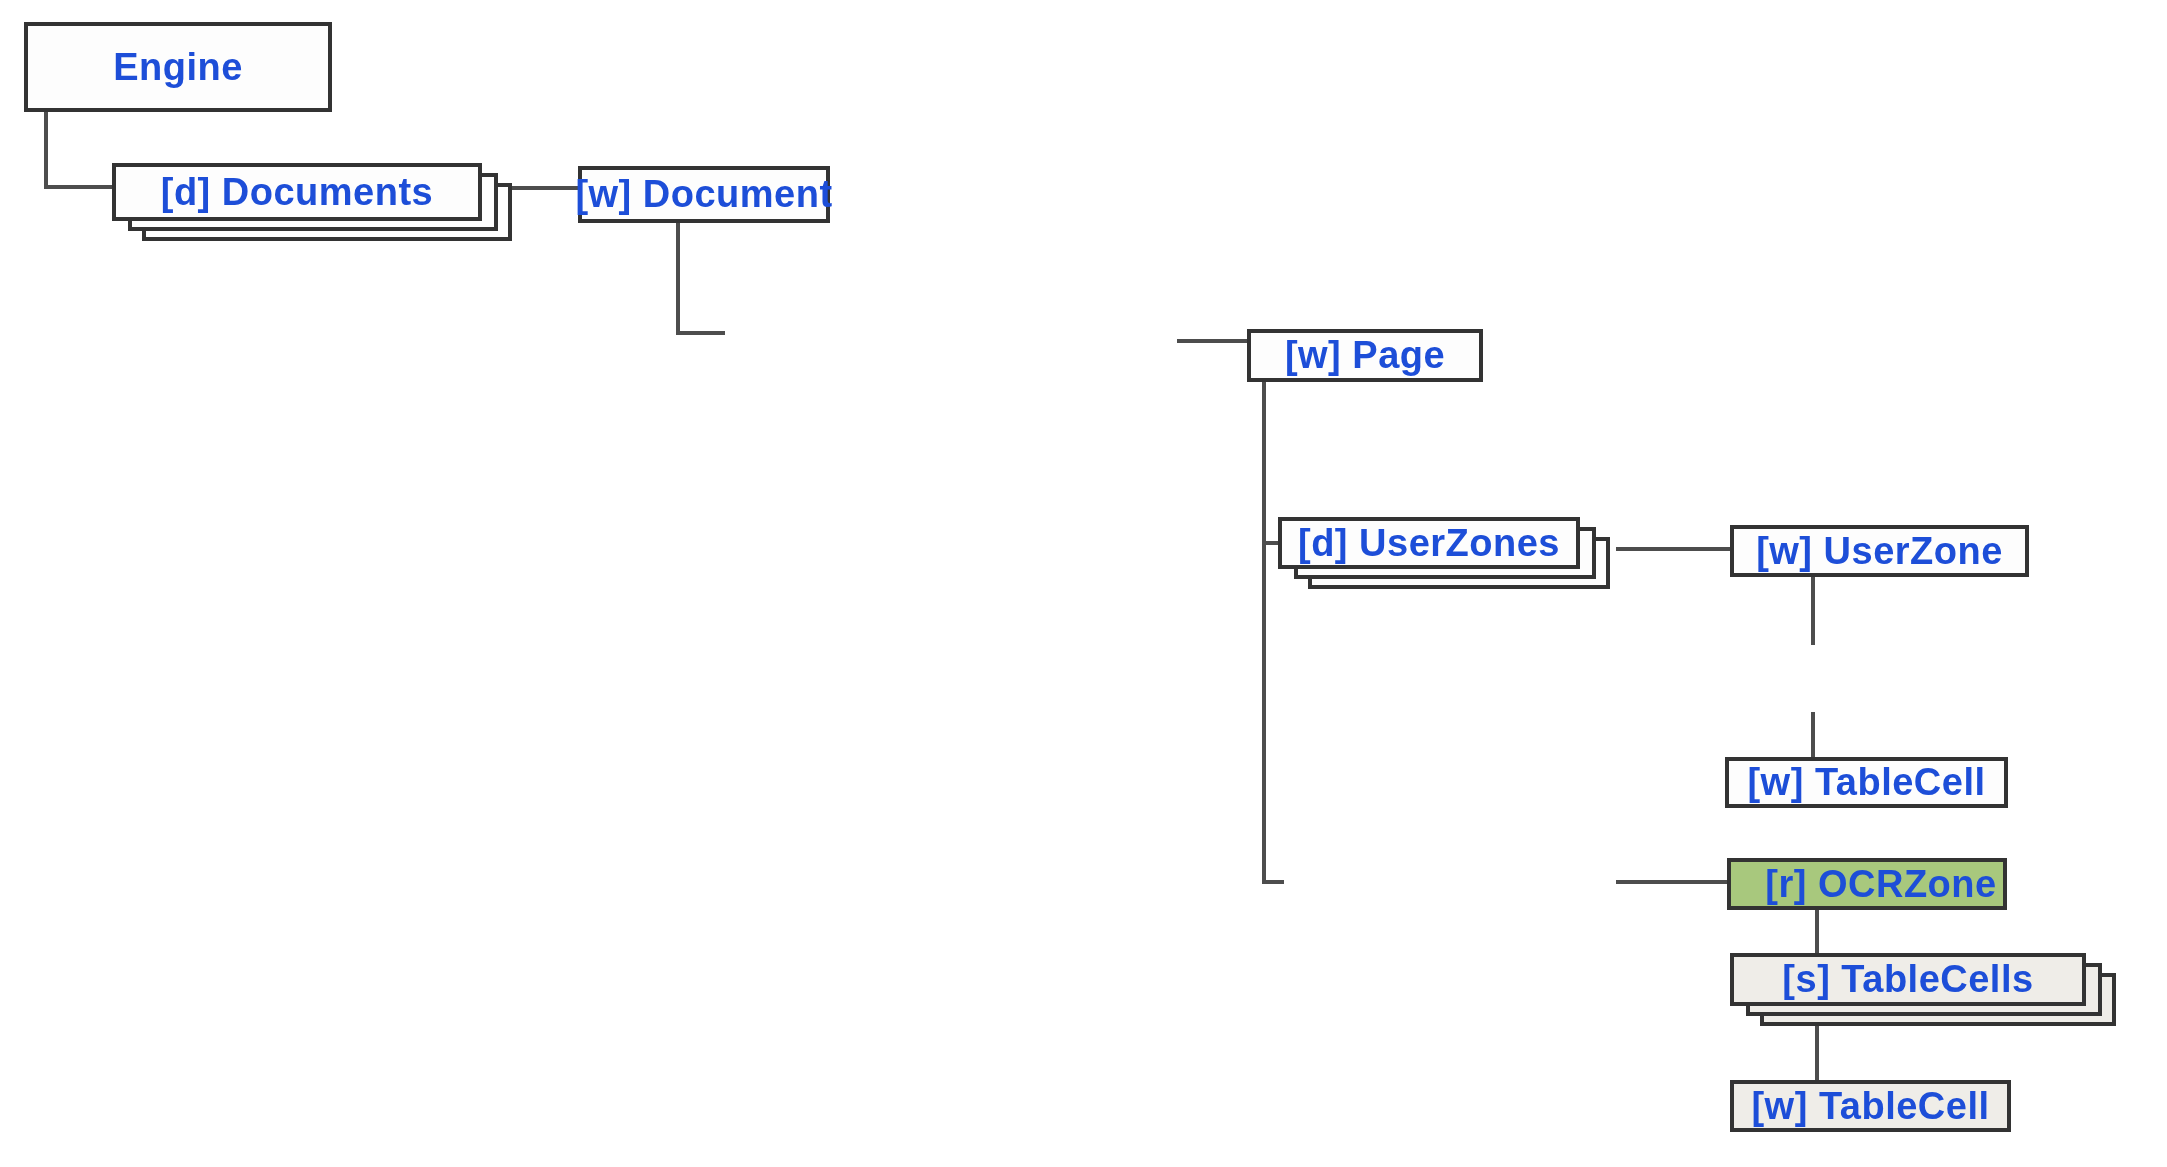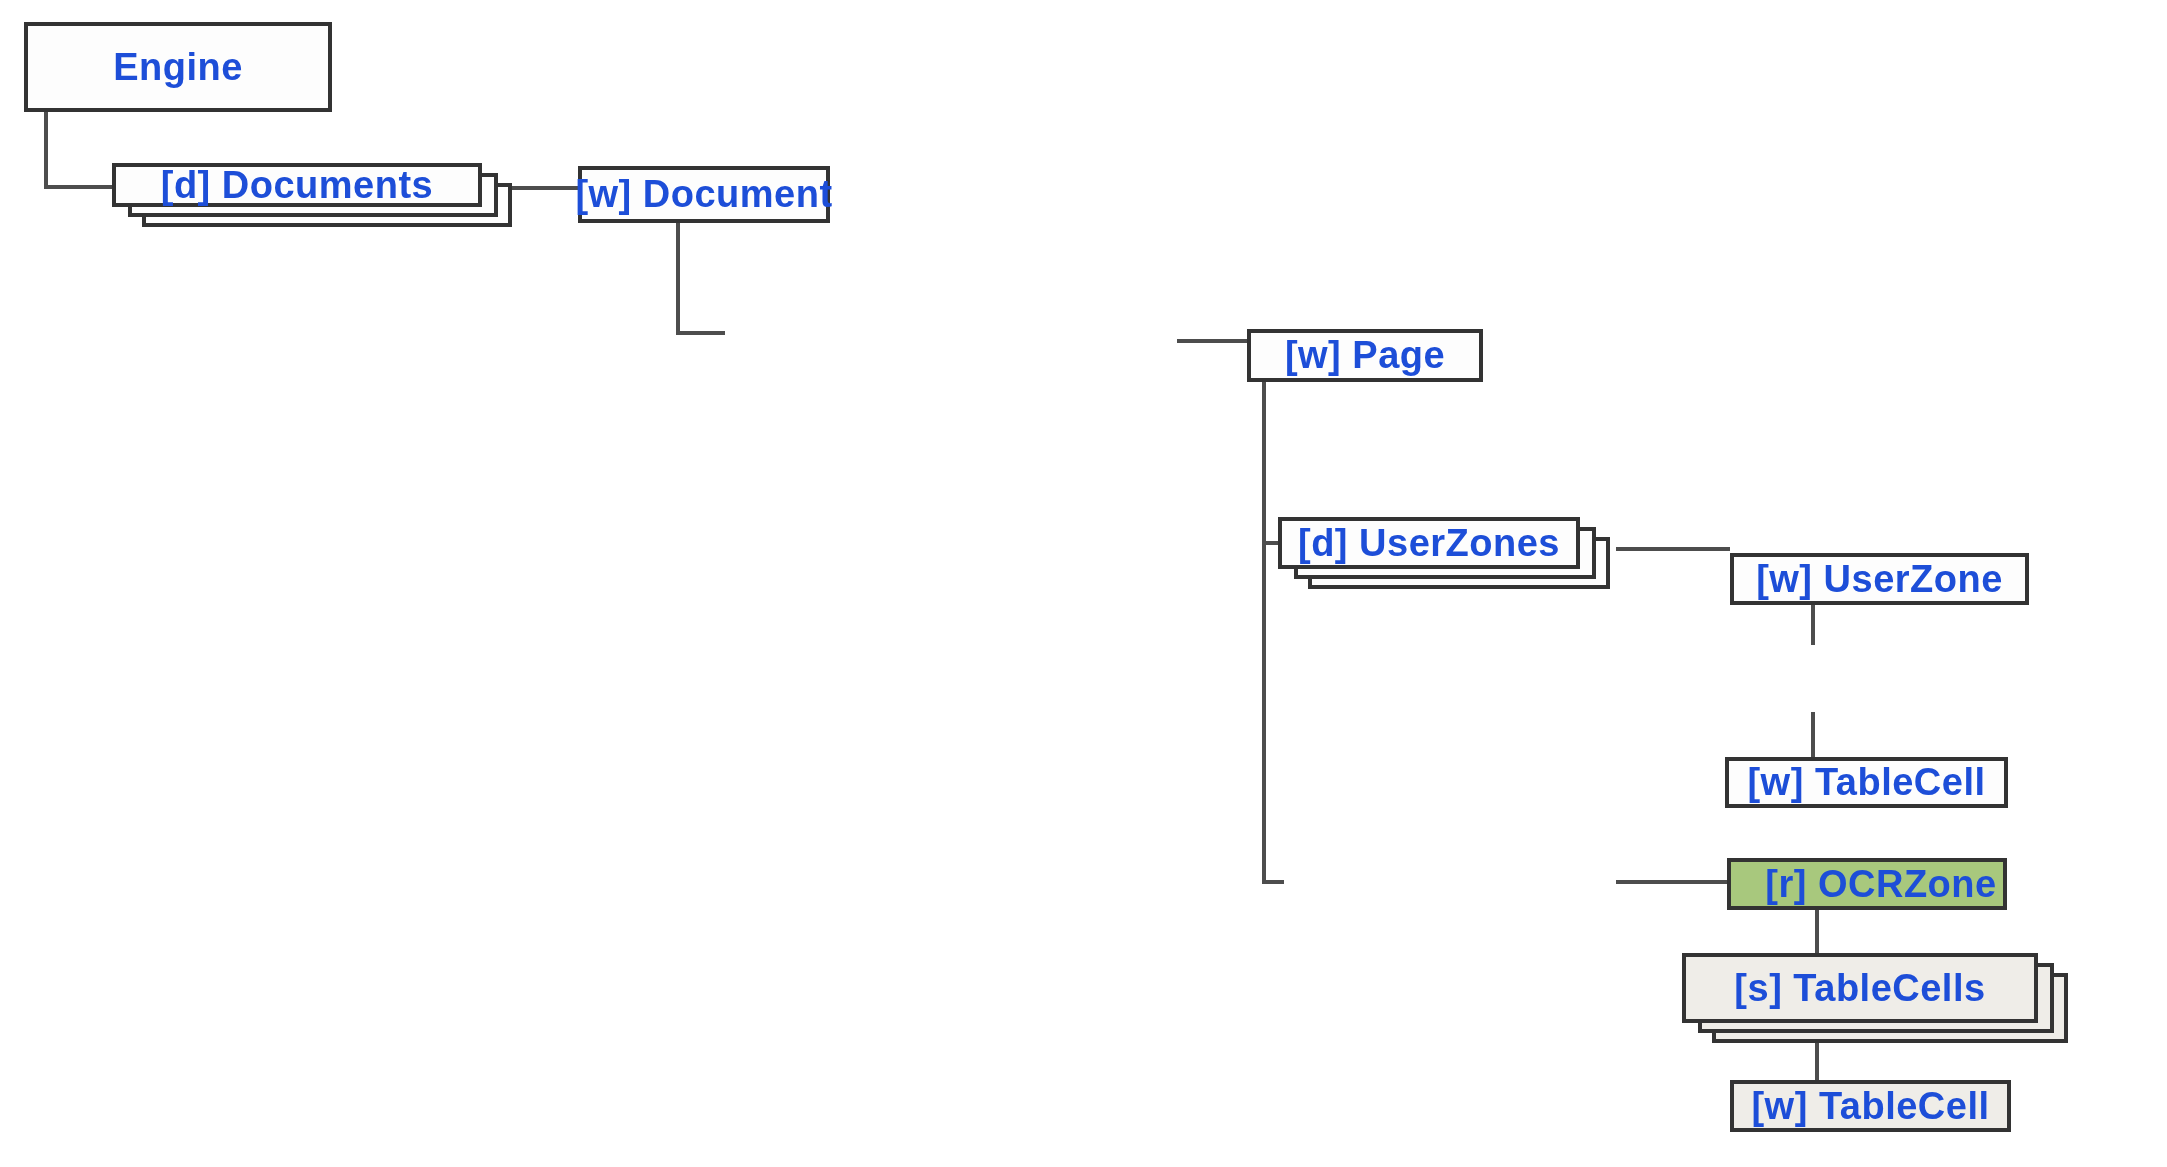--- a/index.html
+++ b/index.html
@@ -68,21 +68,21 @@
 
   <div class="vline" style="left:1815px;top:910px;height:45px;"></div>
   <div class="vline" style="left:1815px;top:1026px;height:56px;"></div>
 
   <div class="node" style="left:24px;top:22px;width:308px;height:90px;">
     <span class="front">
       <span class="lbl">Engine</span>
     </span>
   </div>
 
-  <div class="node" style="left:112px;top:163px;width:370px;height:44px;">
+  <div class="node" style="left:112px;top:163px;width:370px;height:58px;">
     <span class="layer l3"></span>
     <span class="layer l2"></span>
     <span class="front">
       <span class="lbl">[d] Documents</span>
     </span>
   </div>
 
   <div class="node" style="left:578px;top:166px;width:252px;height:57px;border-radius:18px;">
     <span class="front">
       <span class="lbl">[w] Document</span>
@@ -97,41 +97,41 @@
   </div>
 
   <div class="node" style="left:1278px;top:517px;width:302px;height:52px;">
     <span class="layer l3"></span>
     <span class="layer l2"></span>
     <span class="front">
       <span class="lbl">[d] UserZones</span>
     </span>
   </div>
 
-  <div class="node" style="left:1730px;top:525px;width:299px;height:52px;margin-top:28px;">
+  <div class="node" style="left:1730px;top:525px;width:299px;height:52px;">
     <span class="front">
       <span class="lbl">[w] UserZone</span>
     </span>
   </div>
 
 
   <div class="node" style="left:1725px;top:757px;width:283px;height:51px;">
     <span class="front">
       <span class="lbl">[w] TableCell</span>
     </span>
   </div>
 
 
   <div class="node green" style="left:1727px;top:858px;width:280px;height:52px;">
     <span class="front">
       <span class="lbl">[r] OCRZone</span>
     </span>
   </div>
 
-  <div class="node shaded" style="left:1682px;top:953px;width:356px;height:70px;">
+  <div class="node shaded" style="left:1730px;top:953px;width:356px;height:53px;">
     <span class="layer l3"></span>
     <span class="layer l2"></span>
     <span class="front">
       <span class="lbl">[s] TableCells</span>
     </span>
   </div>
 
   <div class="node shaded" style="left:1730px;top:1080px;width:281px;height:52px;">
     <span class="front">
       <span class="lbl">[w] TableCell</span>

